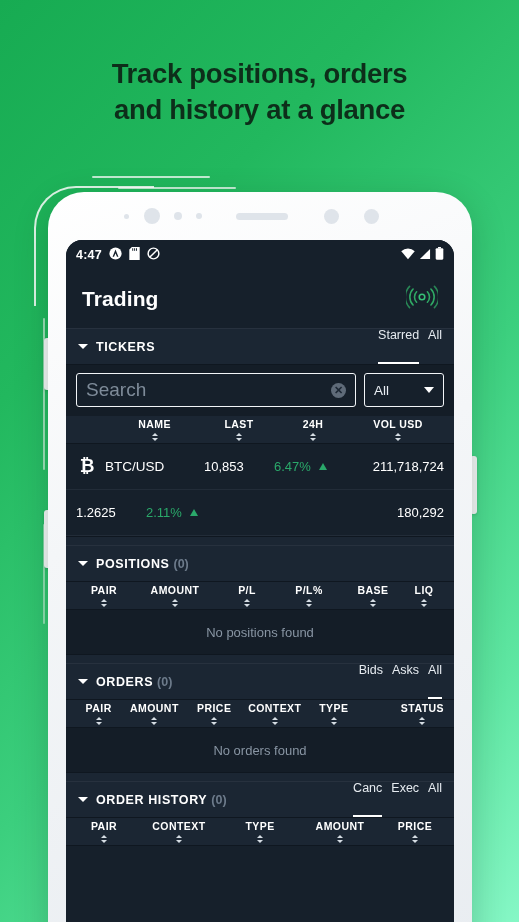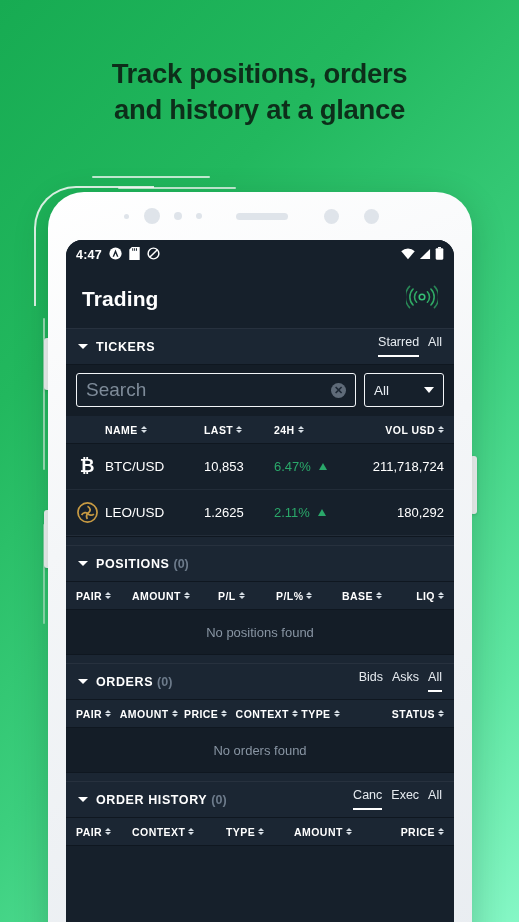--- a/index.html
+++ b/index.html
@@ -115,21 +115,21 @@
     border-left: 5px solid transparent;
     border-right: 5px solid transparent;
     border-top: 5.5px solid #ffffff;
     margin-right: 8px;
   }
   .sec-title { font-size: 12.5px; font-weight: bold; letter-spacing: 0.6px; }
   .sec-count { font-size: 12.5px; font-weight: bold; color: #6d7b8b; margin-left: 4px; }
   .sec-tabs { margin-left: auto; display: flex; align-items: flex-end; gap: 9px; }
   .tab {
     font-size: 12.5px; color: #e6ebf0;
-    padding-bottom: 6px;
+    padding-bottom: 19px;
     border-bottom: 2px solid transparent;
     line-height: 1.1;
   }
   .tab.active { border-bottom-color: #ffffff; }
 
   
   .filterbar {
     display: flex; gap: 8px;
     padding: 8px 10px 9px 10px;
     background: #141d27;
@@ -179,20 +179,21 @@
     height: 28px;
     padding: 0 10px;
     background: #1b2633;
     border-bottom: 1px solid #0f1720;
   }
   .th {
     font-size: 10.5px; font-weight: bold; letter-spacing: 0.45px;
     color: #ffffff;
     display: flex; align-items: center; gap: 3px;
     white-space: nowrap;
+    flex-direction: column;
   }
   .sortic {
     display: inline-flex; flex-direction: column; gap: 1.5px;
   }
   .sortic i {
     display: block; width: 0; height: 0;
     border-left: 3.2px solid transparent;
     border-right: 3.2px solid transparent;
   }
   .sortic i.up { border-bottom: 3.6px solid #d6dde4; }
@@ -415,30 +416,20 @@
       </span>
       <span class="w-last">10,853</span>
       <span class="w-24h pos">
         <span>6.47%</span>
         <span class="tri-up"></span>
       </span>
       <span class="w-vol cell">211,718,724</span>
     </div>
 
     <div class="trow">
-      <span class="w-name" style="display:flex;align-items:center;">
-        <span class="coin-ic">
-          <svg width="21" height="21" viewBox="0 0 22 22">
-            <circle cx="11" cy="11" r="10" fill="none" stroke="#c79a43" stroke-width="1.8"></circle>
-            <path d="M11 4.4 C14.2 6 14.6 9.6 12.2 11 C9.8 12.4 9.4 16 11 17.6" fill="none" stroke="#c79a43" stroke-width="1.9"></path>
-            <path d="M4.8 13.6 C6.6 10.6 10 10.4 11.4 12.3 C12.8 14.2 16.2 14.4 17.6 12.6" fill="none" stroke="#c79a43" stroke-width="1.9"></path>
-          </svg>
-        </span>
-        <span class="pair-name">LEO/USD</span>
-      </span>
       <span class="w-last">1.2625</span>
       <span class="w-24h pos">
         <span>2.11%</span>
         <span class="tri-up"></span>
       </span>
       <span class="w-vol cell">180,292</span>
     </div>
 
     <div class="gapbar"></div>
 

